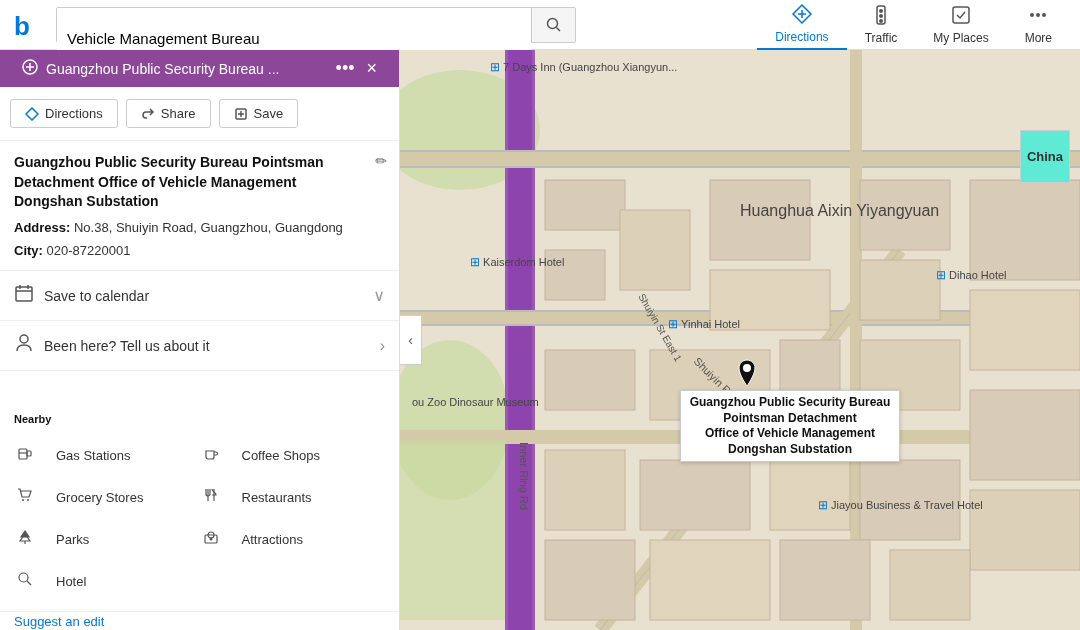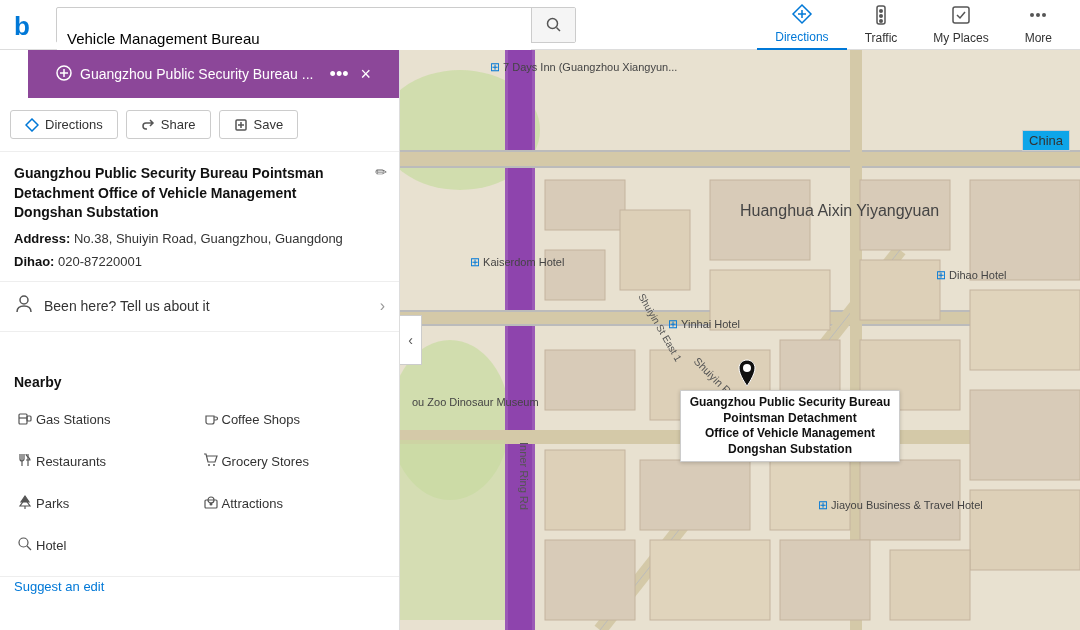--- a/index.html
+++ b/index.html
@@ -46,21 +46,21 @@
       display: flex; flex: 1; overflow: hidden;
     }
 
     
     .left-panel {
       width: 400px; flex-shrink: 0; display: flex; flex-direction: column; overflow-y: auto; background: #fff; border-right: 1px solid #ddd; position: relative;
     }
 
     
     .info-bar {
-      background: #8c4799; display: flex; align-items: center; padding: 0 28px; height: 48px; gap: 8px; margin-left: 28px;
+      background: #8c4799; display: flex; align-items: center; padding: 0 22px; height: 48px; gap: 8px;
     }
     .info-bar-icon { color: #fff; font-size: 14px; }
     .info-bar-title { color: #fff; font-size: 14px; font-weight: 500; flex: 1; overflow: hidden; text-overflow: ellipsis; white-space: nowrap; }
     .info-bar-more { color: #fff; font-size: 18px; cursor: pointer; }
     .info-bar-close { color: #fff; font-size: 18px; cursor: pointer; margin-left: 4px; }
 
     
     .action-btns {
       display: flex; padding: 12px 10px; gap: 8px; border-bottom: 1px solid #eee;
     }
@@ -81,24 +81,24 @@
     .feature-row {
       display: flex; align-items: center; padding: 12px 14px; border-bottom: 1px solid #eee; cursor: pointer;
     }
     .feature-icon { font-size: 18px; color: #666; width: 30px; }
     .feature-text { font-size: 14px; color: #333; flex: 1; }
     .feature-arrow { font-size: 16px; color: #999; }
     .feature-chevron { font-size: 16px; color: #999; }
 
     
     .nearby-section { padding: 14px; }
-    .nearby-title { font-size: 14px; font-weight: 600; color: #111; margin-bottom: 14px; margin-top: 28px; }
+    .nearby-title { font-size: 11px; font-weight: 600; color: #111; margin-bottom: 14px; margin-top: 28px; }
     .nearby-grid { display: grid; grid-template-columns: 1fr 1fr; gap: 10px 0; }
     .nearby-item {
-      display: flex; align-items: center; gap: 0; padding: 6px 0; cursor: pointer; font-size: 13px; color: #333;
+      display: flex; align-items: center; gap: 20px; padding: 6px 0; cursor: pointer; font-size: 13px; color: #333;
     }
     .nearby-item-icon { font-size: 16px; color: #555; width: 22px; text-align: center; }
 
     
     .suggest-edit {
       padding: 0 14px; border-top: 1px solid #eee;
     }
     .suggest-edit a { font-size: 13px; color: #0078d7; text-decoration: none; }
 
     
@@ -106,21 +106,21 @@
       flex: 1; position: relative; overflow: hidden; background: #e8e0d0;
     }
 
     
     .collapse-btn {
       position: absolute; left: 0; top: 50%; transform: translateY(-50%); width: 22px; height: 50px; background: #fff; border: 1px solid #ccc; border-left: none; display: flex; align-items: center; justify-content: center; cursor: pointer; z-index: 10; font-size: 14px; color: #555;
     }
 
     
     .china-label {
-      position: absolute; top: 80px; right: 10px; background: #0ea5e9; padding: 2px 6px; font-size: 13px; border: 1px solid #ccc; color: #333;
+      position: absolute; top: 80px; right: 10px; background: #5eead4; padding: 18px 6px; font-size: 13px; border: 1px solid #ccc; color: #333; font-weight: bold;
     }
 
     
     .map-svg {
       position: absolute; top: 0; left: 0; width: 100%; height: 100%;
     }
 
     
     .map-label {
       position: absolute; background: #fff; border: 1px solid #ccc; padding: 4px 8px; font-size: 12px; font-weight: 600; color: #111; max-width: 220px; text-align: center; line-height: 1.3;
@@ -247,25 +247,37 @@
     </div>
 
     <div class="place-info">
       <div class="place-name">Guangzhou Public Security Bureau Pointsman Detachment Office of Vehicle Management Dongshan Substation</div>
       <span class="edit-icon">✏</span>
       <div class="info-row">
         <strong>Address:</strong>
         <span>No.38, Shuiyin Road, Guangzhou, Guangdong</span>
       </div>
       <div class="info-row">
-        <strong>Dihao:</strong>
+        <strong>City:</strong>
         <span>020-87220001</span>
       </div>
     </div>
 
+    <div class="feature-row">
+      <span class="feature-icon">
+        <svg width="20" height="20" viewBox="0 0 20 20">
+            <rect x="2" y="4" width="16" height="14" rx="1" stroke="#555" stroke-width="1.5" fill="none"></rect>
+            <line x1="6" y1="2" x2="6" y2="6" stroke="#555" stroke-width="1.5"></line>
+            <line x1="14" y1="2" x2="14" y2="6" stroke="#555" stroke-width="1.5"></line>
+            <line x1="2" y1="8" x2="18" y2="8" stroke="#555" stroke-width="1.5"></line>
+          </svg>
+      </span>
+      <span class="feature-text">Save to calendar</span>
+      <span class="feature-chevron">∨</span>
+    </div>
 
     <div class="feature-row">
       <span class="feature-icon">
         <svg width="20" height="20" viewBox="0 0 20 20">
             <circle cx="10" cy="6" r="4" stroke="#555" stroke-width="1.5" fill="none"></circle>
             <path d="M3 18c0-4 3-6 7-6s7 2 7 6" stroke="#555" stroke-width="1.5" fill="none"></path>
           </svg>
       </span>
       <span class="feature-text">Been here? Tell us about it</span>
       <span class="feature-arrow">›</span>
@@ -292,38 +304,38 @@
                 <path d="M3 6h8v6a2 2 0 01-2 2H5a2 2 0 01-2-2V6z" stroke="#555" stroke-width="1.2" fill="none"></path>
                 <path d="M11 7h2a1.5 1.5 0 010 3h-2" stroke="#555" stroke-width="1.2" fill="none"></path>
               </svg>
           </span>
           <span>Coffee Shops</span>
         </div>
 
         <div class="nearby-item">
           <span class="nearby-item-icon">
             <svg width="16" height="16" viewBox="0 0 16 16">
+                <circle cx="6" cy="13" r="1" fill="#555"></circle>
+                <circle cx="11" cy="13" r="1" fill="#555"></circle>
+                <polyline points="1,2 3,2 5,10 12,10 14,4 3,4" stroke="#555" stroke-width="1.2" fill="none"></polyline>
+              </svg>
+          </span>
+          <span>Grocery Stores</span>
+        </div>
+
+        <div class="nearby-item">
+          <span class="nearby-item-icon">
+            <svg width="16" height="16" viewBox="0 0 16 16">
                 <line x1="5" y1="2" x2="5" y2="14" stroke="#555" stroke-width="1.2"></line>
                 <path d="M3 2v5a2 2 0 004 0V2" stroke="#555" stroke-width="1.2" fill="none"></path>
                 <line x1="11" y1="2" x2="11" y2="14" stroke="#555" stroke-width="1.2"></line>
                 <path d="M9 2c0 3 4 3 4 6H9" stroke="#555" stroke-width="1.2" fill="none"></path>
               </svg>
           </span>
           <span>Restaurants</span>
-        </div>
-
-        <div class="nearby-item">
-          <span class="nearby-item-icon">
-            <svg width="16" height="16" viewBox="0 0 16 16">
-                <circle cx="6" cy="13" r="1" fill="#555"></circle>
-                <circle cx="11" cy="13" r="1" fill="#555"></circle>
-                <polyline points="1,2 3,2 5,10 12,10 14,4 3,4" stroke="#555" stroke-width="1.2" fill="none"></polyline>
-              </svg>
-          </span>
-          <span>Grocery Stores</span>
         </div>
 
         <div class="nearby-item">
           <span class="nearby-item-icon">
             <svg width="16" height="16" viewBox="0 0 16 16">
                 <polygon points="8,2 12,8 4,8" stroke="#555" stroke-width="1.2" fill="#555"></polygon>
                 <polygon points="8,5 13,12 3,12" stroke="#555" stroke-width="1.2" fill="none"></polygon>
                 <line x1="8" y1="12" x2="8" y2="15" stroke="#555" stroke-width="1.2"></line>
               </svg>
           </span>

